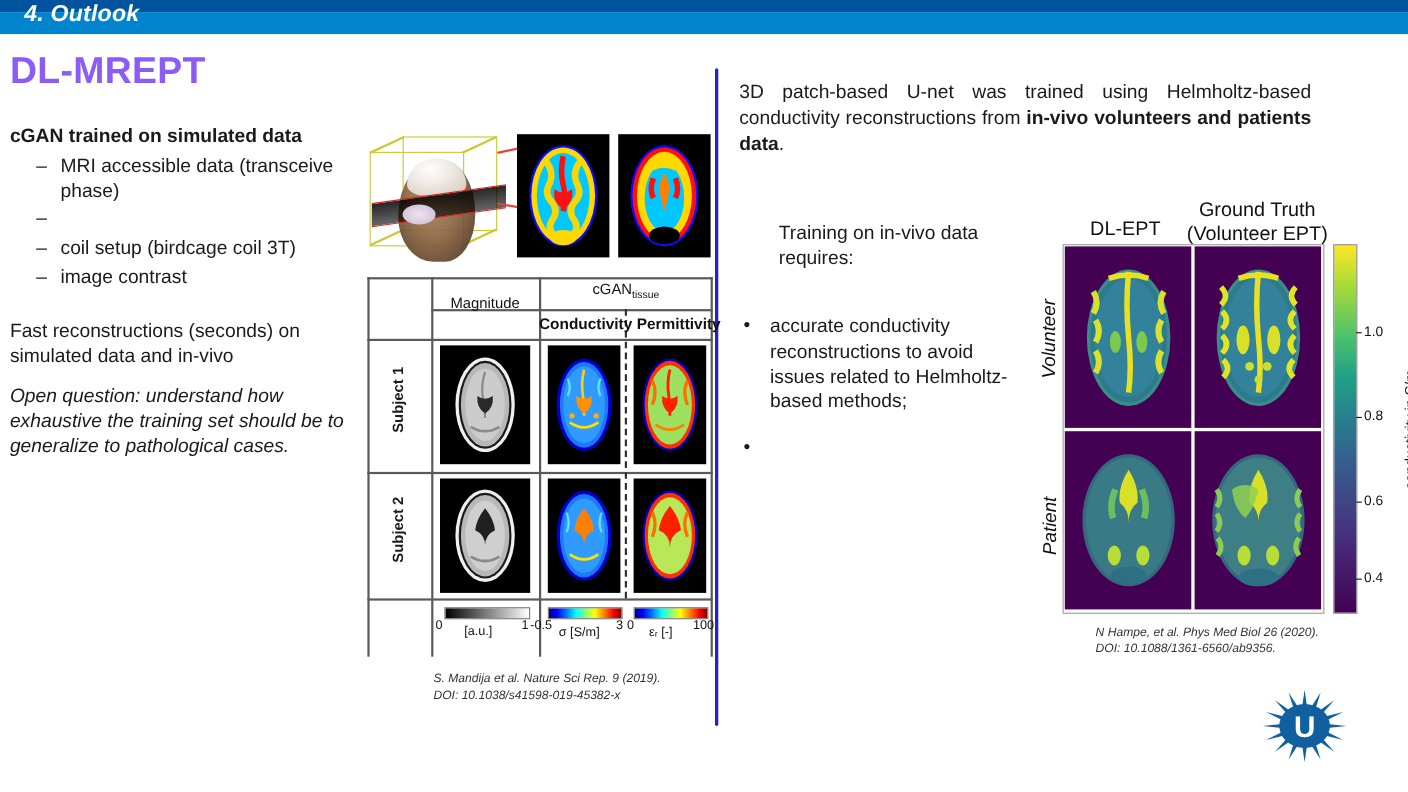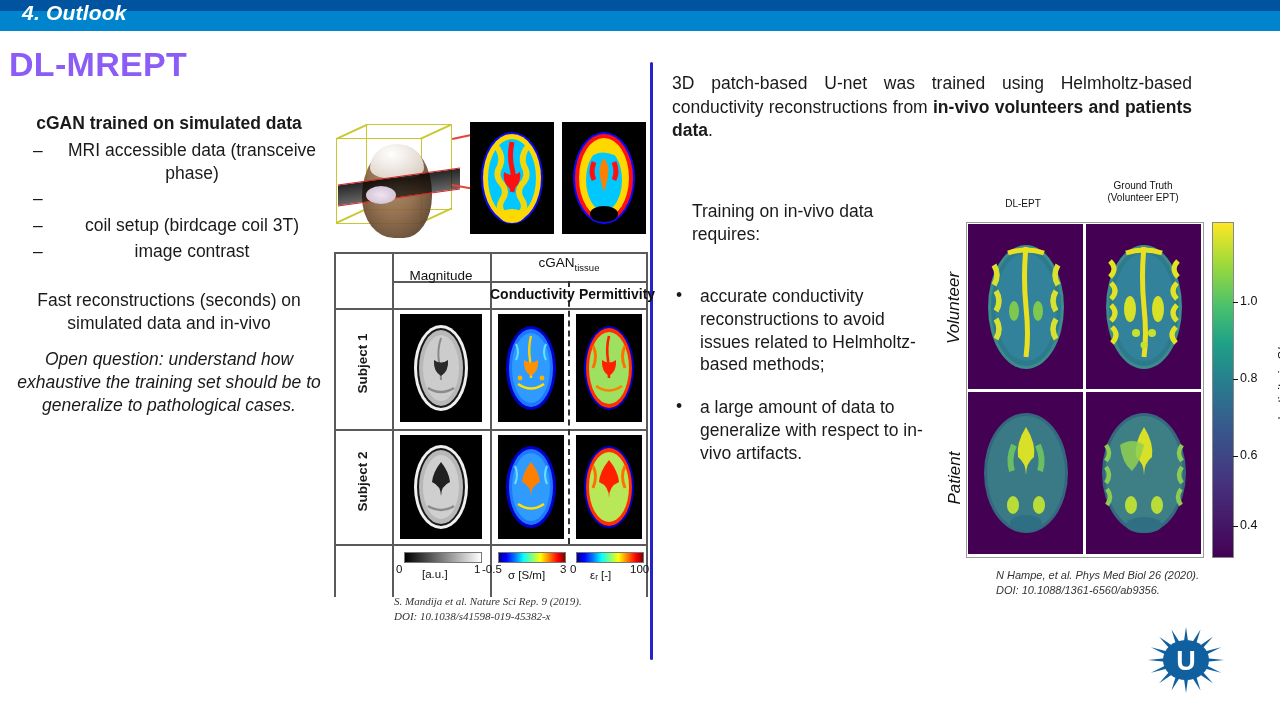--- a/index.html
+++ b/index.html
@@ -16,21 +16,21 @@
 
   
   #slide-title{position:absolute;left:9px;top:45px;font-size:34px;font-weight:bold;
       color:#8b5cf6;letter-spacing:.3px;}
 
   
   #column-divider{position:absolute;left:650px;top:62px;width:3px;height:598px;
       background:#2323c8;border-radius:2px;}
 
   
-  #left-column{position:absolute;left:9px;top:112px;width:320px;font-size:17.5px;line-height:1.3;text-align:center;}
+  #left-column{position:absolute;left:9px;top:112px;width:320px;font-size:17.5px;line-height:1.3;}
   .lead{font-weight:bold;margin:0 0 4px 0;}
   .dash-list{margin:0 0 0 0;padding:0;list-style:none;}
   .dash-list li{position:relative;padding-left:46px;margin:3px 0 2px 0;}
   .dash-list li .dash{position:absolute;left:24px;top:0;}
   .gap-lg{height:24px;}
   .gap-sm{height:14px;}
   .para{margin:0;}
   .ital{font-style:italic;}
 
   
@@ -78,29 +78,29 @@
       #80ff80 50%,#ffff00 63%,#ff8000 76%,#ff0000 89%,#800000 100%);}
   .cbtick{position:absolute;font-size:11.5px;color:#111;white-space:nowrap;}
   .cblabel{position:absolute;font-size:11.5px;color:#111;white-space:nowrap;}
 
   .citation{position:absolute;font-size:11px;font-style:italic;color:#333;line-height:1.35;}
 
   
   #right-intro{position:absolute;left:672px;top:72px;width:520px;font-size:17.5px;
       line-height:1.35;text-align:justify;}
   #right-intro b{font-weight:bold;}
-  #right-sub{position:absolute;left:692px;top:200px;width:250px;font-size:17.5px;line-height:1.3;}
+  #right-sub{position:absolute;left:708px;top:200px;width:250px;font-size:17.5px;line-height:1.3;}
   #right-bullets{position:absolute;left:672px;top:285px;width:265px;font-size:17.5px;line-height:1.3;
       margin:0;padding:0;list-style:none;}
   #right-bullets li{position:relative;padding-left:28px;margin-bottom:20px;}
   #right-bullets li .bullet{position:absolute;left:4px;top:-1px;}
 
   
   #right-figure{position:absolute;left:930px;top:178px;width:350px;height:400px;}
-  .vgrid-col-label{position:absolute;text-align:center;font-size:10px;color:#111;line-height:1.2;}
+  .vgrid-col-label{position:absolute;text-align:center;font-size:18px;color:#111;line-height:1.2;}
   .vgrid-row-label{position:absolute;font-size:17px;font-style:italic;color:#111;
       transform:rotate(-90deg);transform-origin:50% 50%;white-space:nowrap;}
   .vpanel{position:absolute;background:#440154;overflow:hidden;}
   .vbrain{position:absolute;left:50%;top:50%;transform:translate(-50%,-50%);}
   #vgrid-border{position:absolute;border:1px solid #9a9a9a;}
   #vcbar{position:absolute;width:20px;
       background:linear-gradient(0deg,#440154 0%,#46327e 22%,#365c8d 40%,#277f8e 53%,
       #1fa187 64%,#4ac16d 75%,#a0da39 88%,#fde725 100%);border:1px solid #888;}
   .vtick{position:absolute;font-size:12.5px;color:#111;}
   .vtickmark{position:absolute;width:5px;height:1px;background:#111;}
@@ -296,40 +296,39 @@
     <div class="cbtick" style="left:164px;top:311px;">-0.5</div>
     <div class="cbtick" style="left:242px;top:311px;">3</div>
     <div class="cblabel" style="left:190px;top:317px;">σ [S/m]</div>
 
     <div class="cbar jet" style="left:258px;top:300px;width:66px;"></div>
     <div class="cbtick" style="left:252px;top:311px;">0</div>
     <div class="cbtick" style="left:312px;top:311px;">100</div>
     <div class="cblabel" style="left:272px;top:317px;">εᵣ [-]</div>
   </div>
 
-  <div class="citation" style="left:76px;top:482px;width:250px;font-family:Liberation Serif, serif;">
+  <div class="citation" style="left:76px;top:498px;width:250px;">
     <div>S. Mandija et al. Nature Sci Rep. 9 (2019).</div>
     <div>DOI: 10.1038/s41598-019-45382-x</div>
   </div>
 </div>
 
 <div id="right-intro">
   <span>3D patch-based U-net was trained using Helmholtz-based conductivity reconstructions from </span><b>in-vivo volunteers and patients data</b><span>.</span>
 </div>
 
 <div id="right-sub">Training on in-vivo data requires:</div>
 
 <ul id="right-bullets">
   <li>
     <span class="bullet">•</span>
     <span>accurate conductivity reconstructions to avoid issues related to Helmholtz-based methods;</span>
   </li>
   <li>
     <span class="bullet">•</span>
-    <span>a large amount of data to generalize with respect to in-vivo artifacts.</span>
   </li>
 </ul>
 
 <div id="right-figure">
   <div class="vgrid-col-label" style="left:38px;top:20px;width:110px;">DL-EPT</div>
   <div class="vgrid-col-label" style="left:148px;top:2px;width:130px;">
     <div>Ground Truth</div>
     <div>(Volunteer EPT)</div>
   </div>
 

